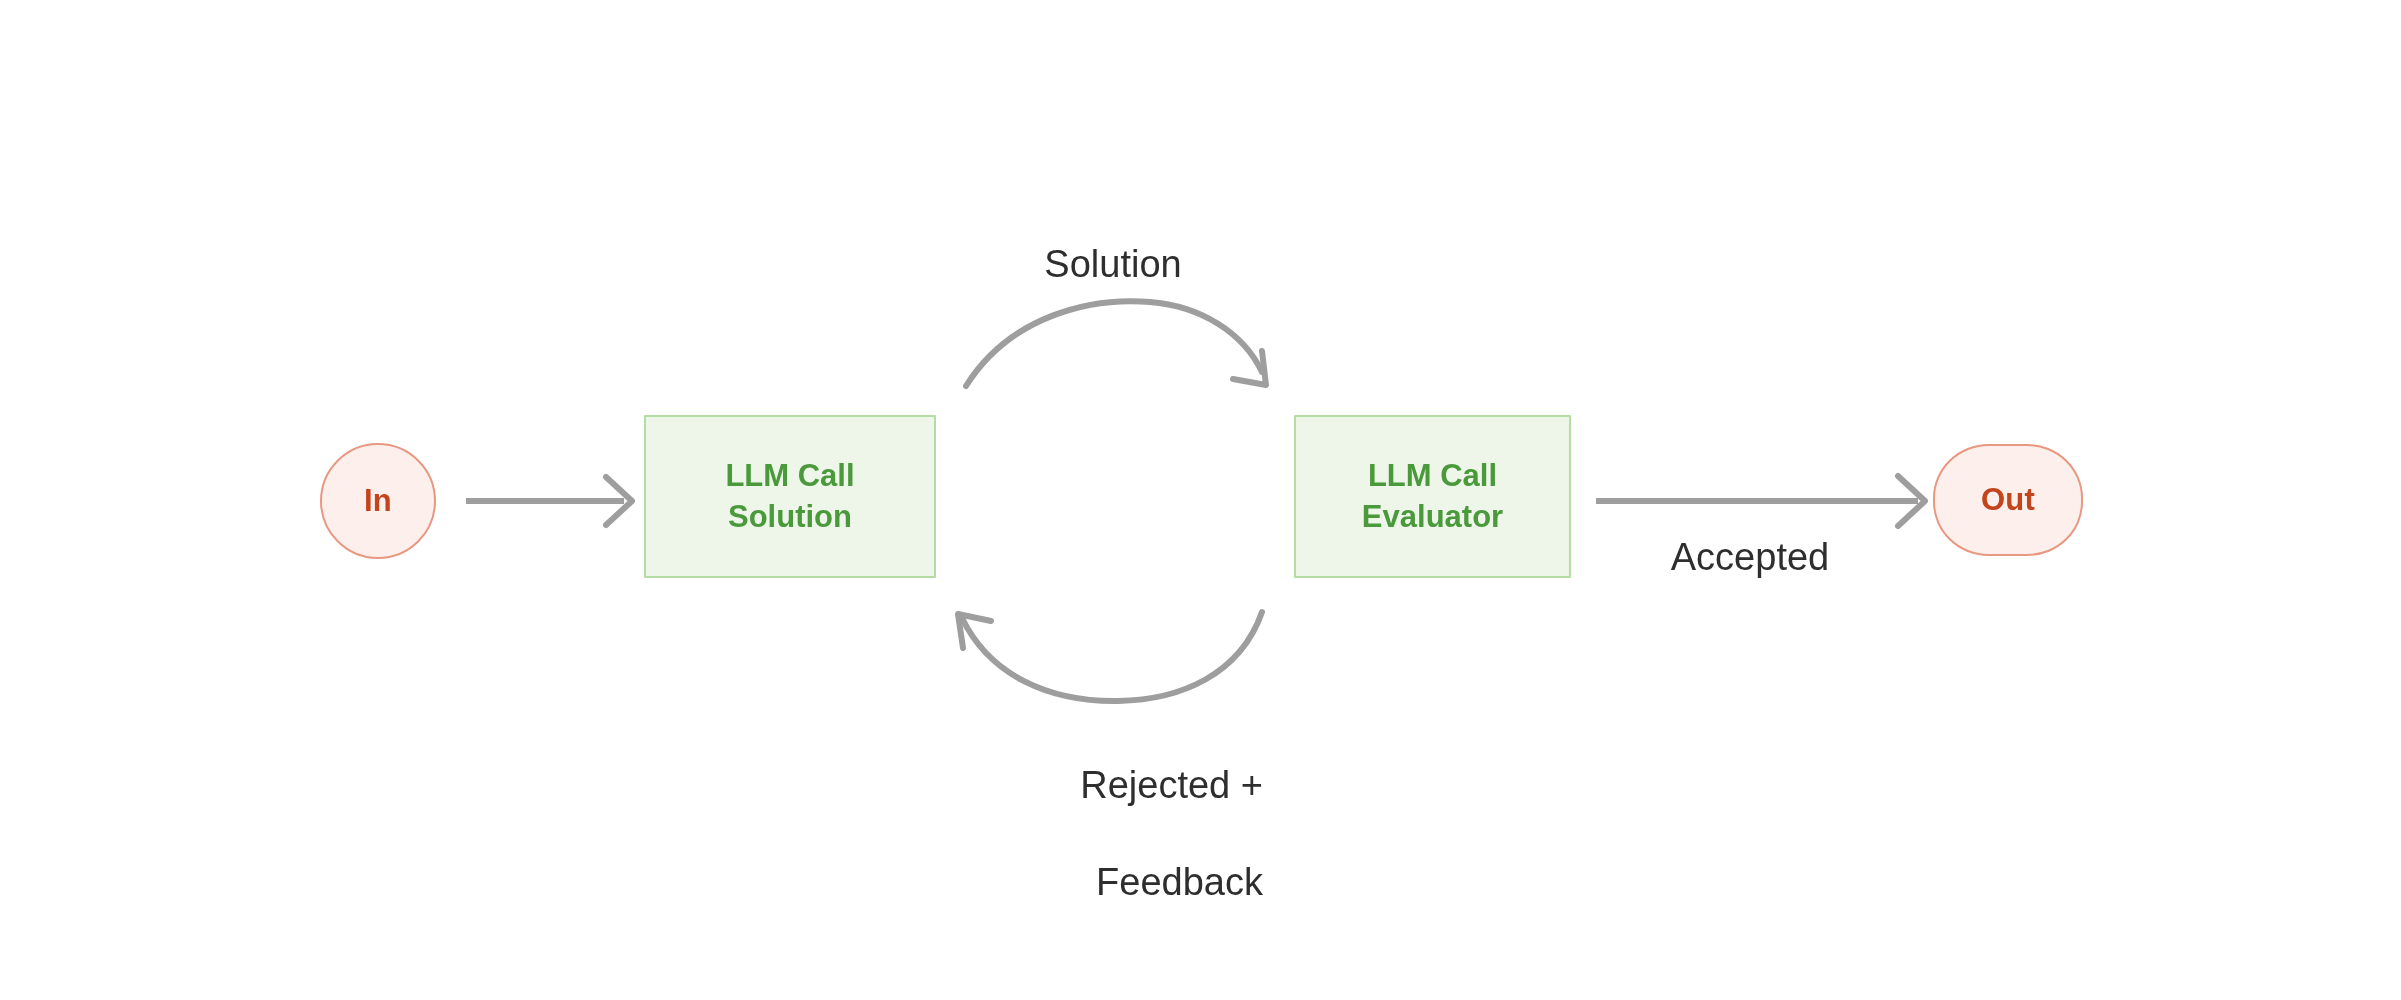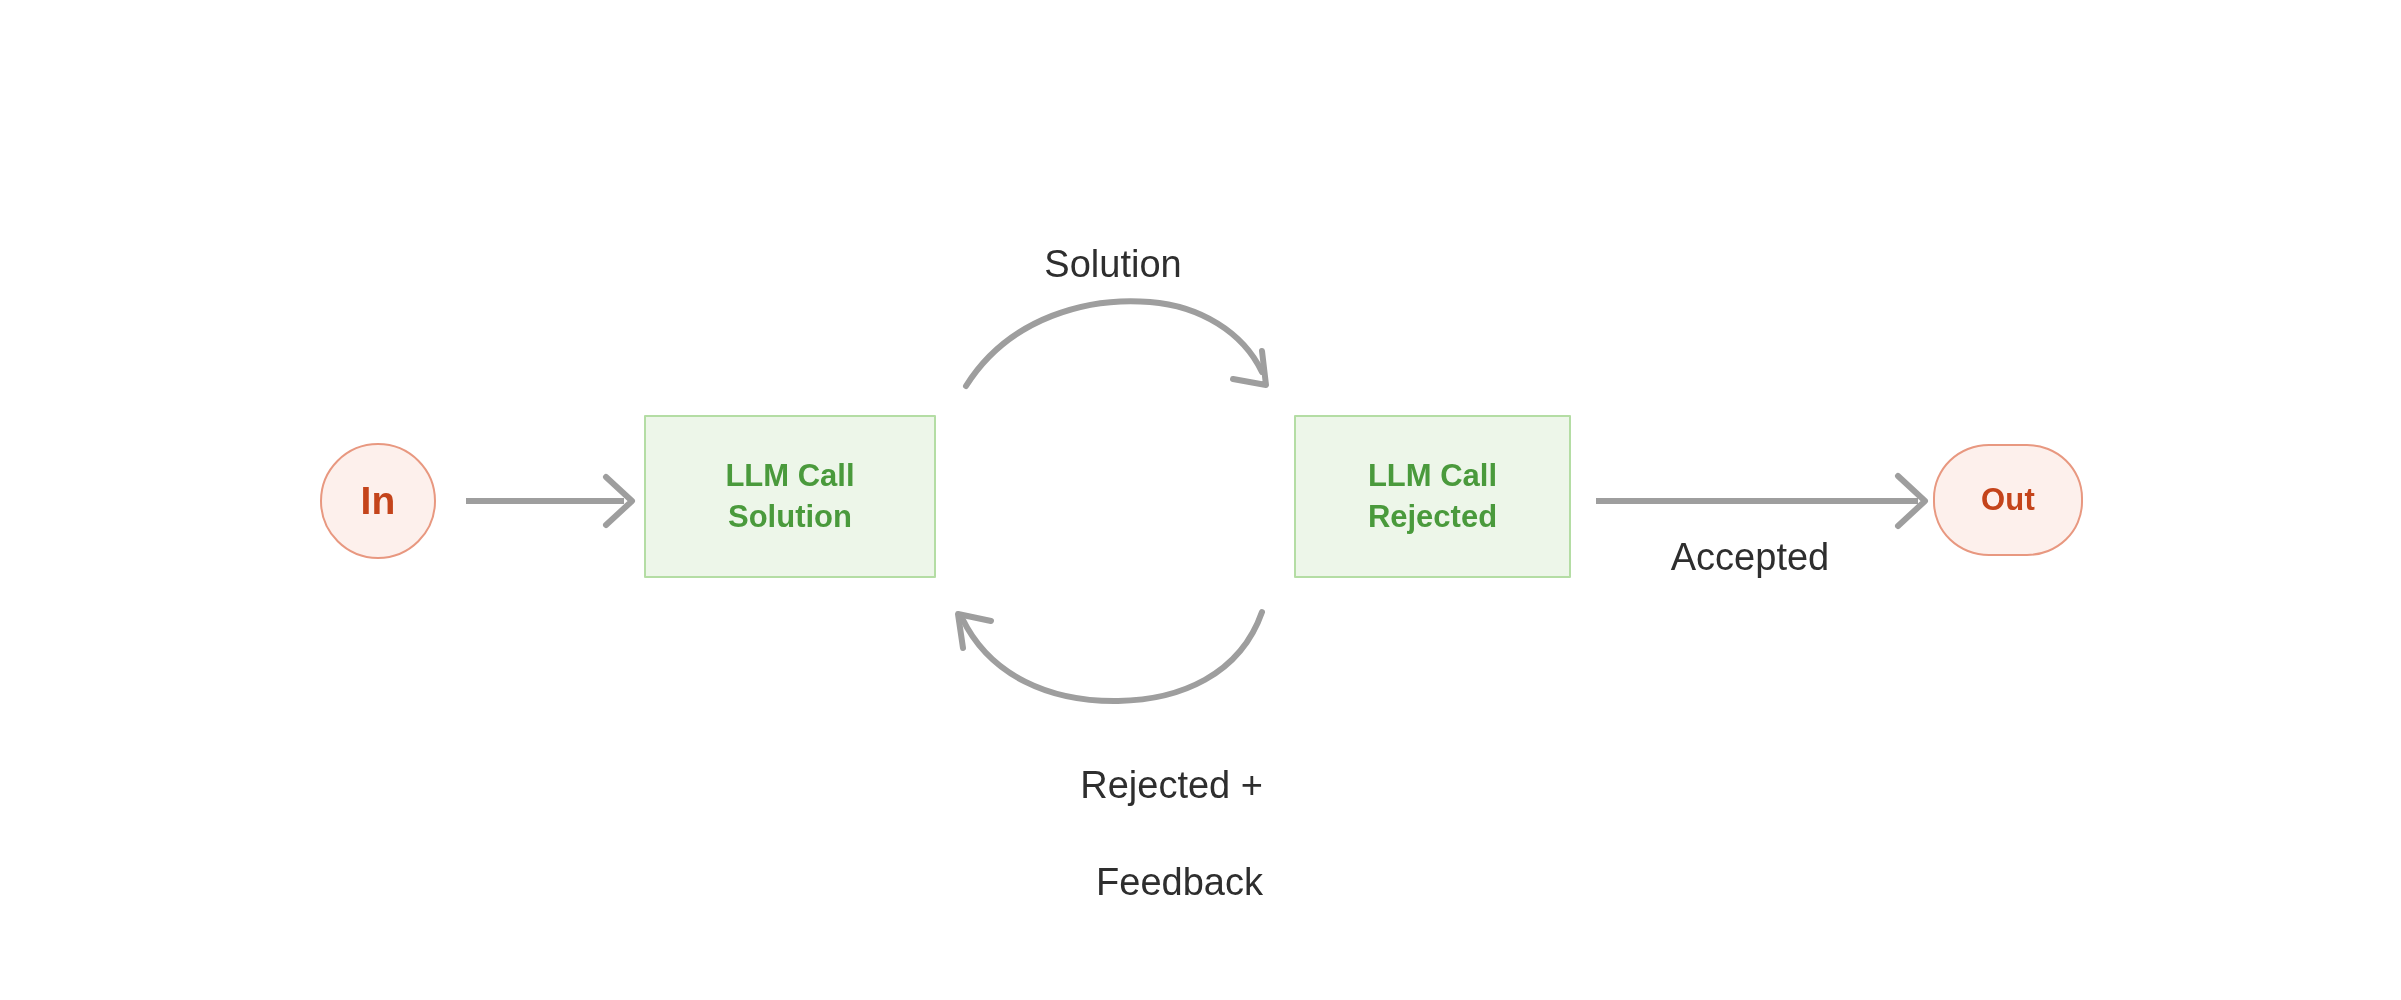--- a/index.html
+++ b/index.html
@@ -39,21 +39,21 @@
     color: #c4441b;
     font-weight: bold;
     letter-spacing: 0.2px;
   }
   #node-in {
     left: 320px;
     top: 443px;
     width: 116px;
     height: 116px;
     border-radius: 50%;
-    font-size: 39px;
+    font-size: 31px;
   }
   #node-out {
     left: 1933px;
     top: 444px;
     width: 150px;
     height: 112px;
     border-radius: 56px / 54px;
     font-size: 31px;
   }
 
@@ -140,21 +140,21 @@
 <div class="node process" id="node-generator">
   <div>
     <span class="box-text">LLM Call</span>
     <span class="box-text">Solution</span>
   </div>
 </div>
 
 <div class="node process" id="node-evaluator">
   <div>
     <span class="box-text">LLM Call</span>
-    <span class="box-text">Rejected</span>
+    <span class="box-text">Evaluator</span>
   </div>
 </div>
 
 <div class="node terminal" id="node-out">
   <span>Out</span>
 </div>
 
 <div class="edge-label" id="label-solution">Solution</div>
 
 <div class="edge-label" id="label-rejected">

